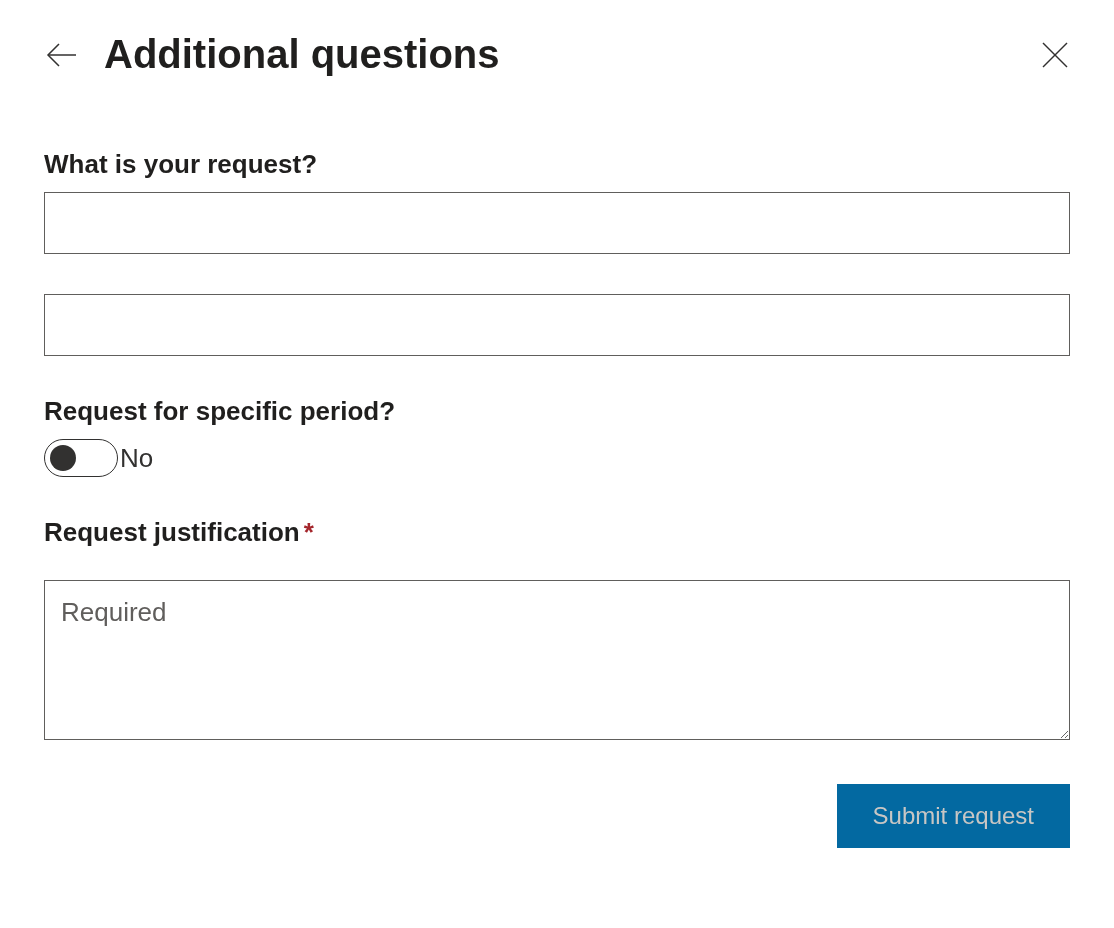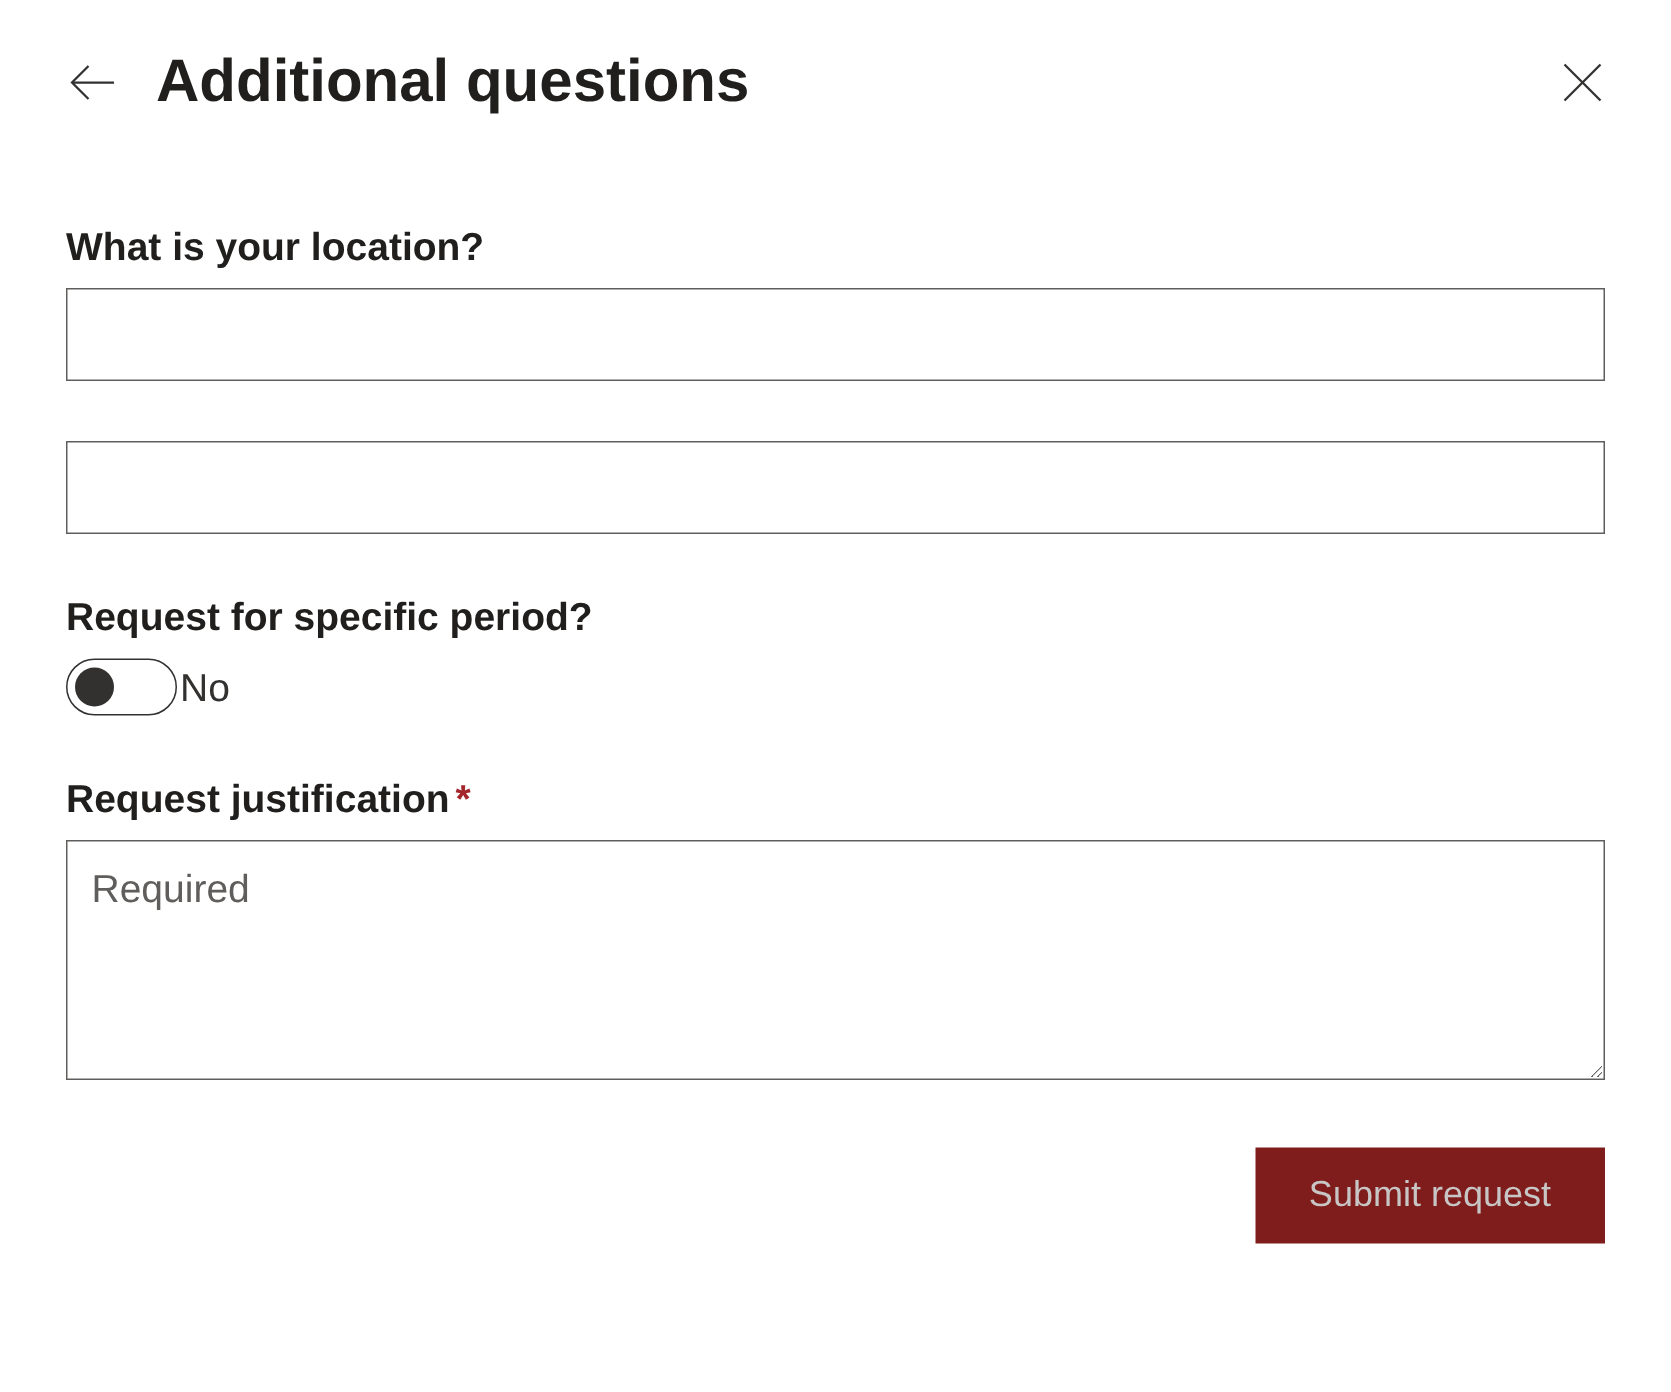--- a/index.html
+++ b/index.html
@@ -102,31 +102,32 @@
     }
     .textarea-input {
       width: 100%;
       height: 160px;
       border: 1px solid #605e5c;
       padding: 16px;
       font-size: 26px;
       font-family: inherit;
       background: #ffffff;
       resize: both;
+      margin-top: 20px;
     }
     .textarea-input::placeholder {
       color: #605e5c;
     }
     .footer {
       display: flex;
       justify-content: flex-end;
       margin-top: 40px;
     }
     .submit-btn {
-      background: #7f1d1d;
+      background: #0369a1;
       border: none;
       color: #c8c6c4;
       font-size: 24px;
       font-weight: 400;
       padding: 18px 36px;
       font-family: inherit;
       cursor: not-allowed;
     }
   </style>
 </head>
@@ -144,21 +145,21 @@
     <h1 class="title">Additional questions</h1>
     <div class="close-btn">
       <svg width="30" height="30" viewBox="0 0 30 30" fill="none" stroke-width="1.5">
         <line x1="3" y1="3" x2="27" y2="27"></line>
         <line x1="27" y1="3" x2="3" y2="27"></line>
       </svg>
     </div>
   </div>
 
   <div class="form-group">
-    <label class="form-label">What is your location?</label>
+    <label class="form-label">What is your request?</label>
     <input type="text" class="text-input" value="" style="">
   </div>
 
   <div class="form-group">
     <input type="text" class="text-input" value="" style="">
   </div>
 
   <div class="form-group">
     <label class="form-label">Request for specific period?</label>
     <div class="toggle-row">

